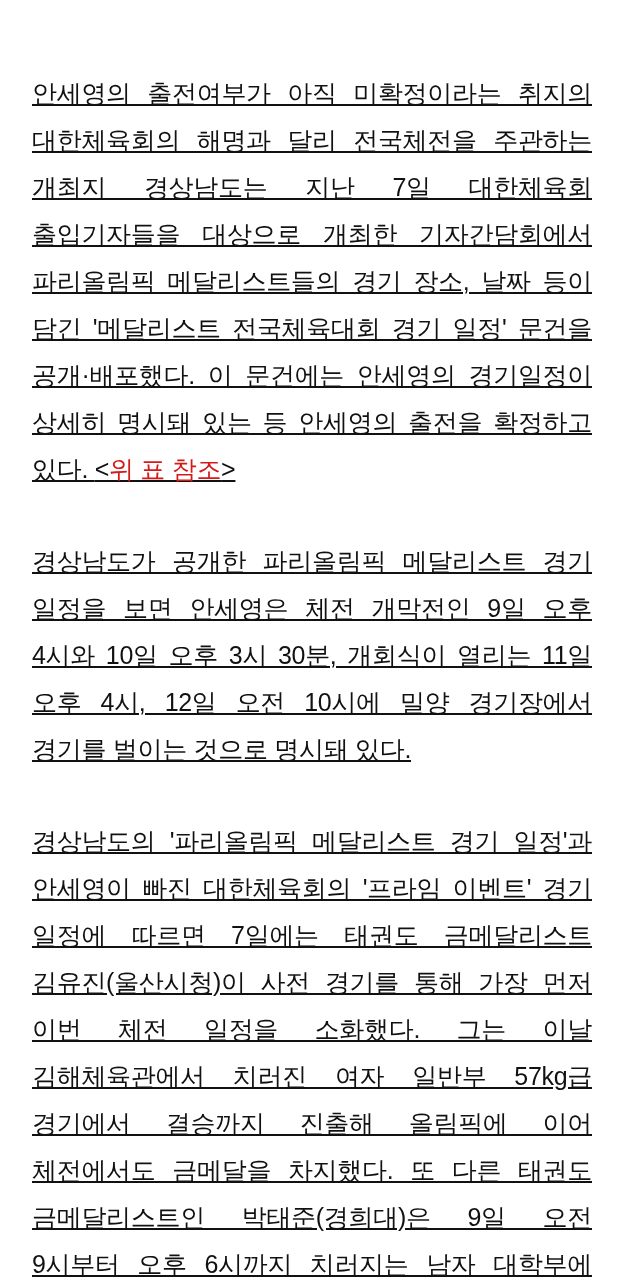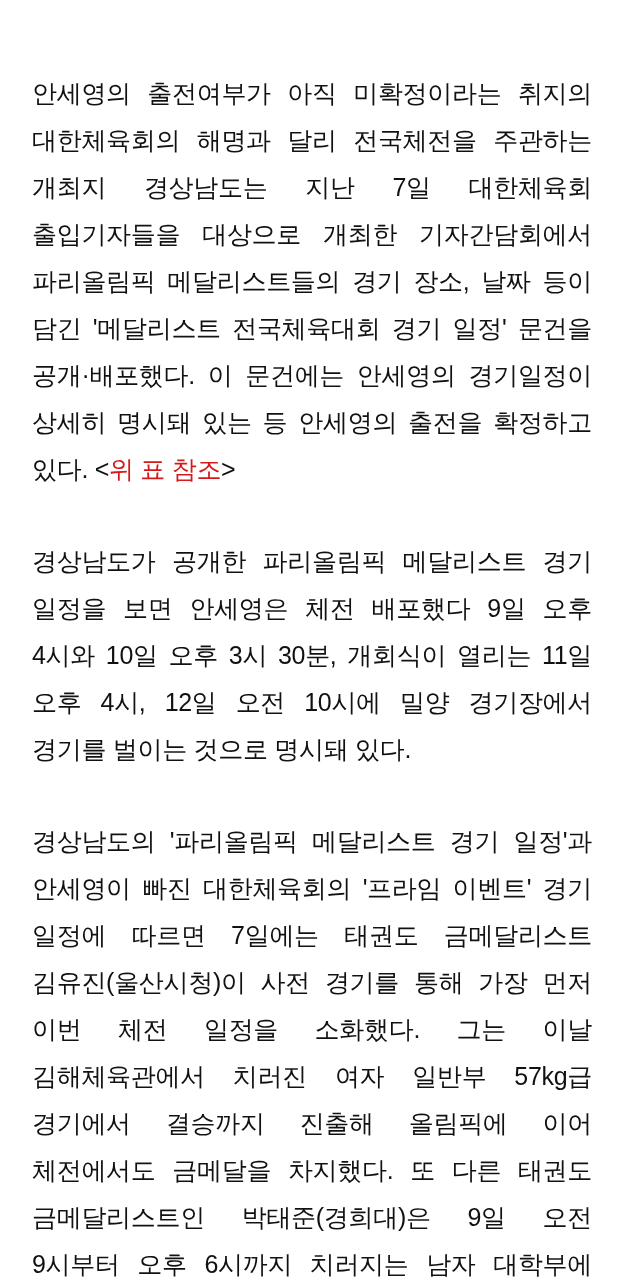--- a/index.html
+++ b/index.html
@@ -26,37 +26,38 @@
   }
   .para {
     font-size: 25px;
     line-height: 47px;
     letter-spacing: -0.3px;
     text-align: justify;
     text-justify: inter-character;
     word-break: keep-all;
     margin: 0 16px 45px 0;
     color: #111111;
+    text-decoration: underline;
   }
   .para:last-child {
     margin-bottom: 0;
   }
   .ref {
     color: #d61a1a;
   }
   .angle {
     color: #111111;
   }
 </style>
 </head>
 <body>
 
 <div class="page">
   <div class="article">
 
     <p class="para"><span>안세영의 출전여부가 아직 미확정이라는 취지의 대한체육회의 해명과 달리 전국체전을 주관하는 개최지 경상남도는 지난 7일 대한체육회 출입기자들을 대상으로 개최한 기자간담회에서 파리올림픽 메달리스트들의 경기 장소, 날짜 등이 담긴 '메달리스트 전국체육대회 경기 일정' 문건을 공개·배포했다. 이 문건에는 안세영의 경기일정이 상세히 명시돼 있는 등 안세영의 출전을 확정하고 있다. </span><span class="angle">&lt;</span><span class="ref">위 표 참조</span><span class="angle">&gt;</span></p>
 
-    <p class="para">경상남도가 공개한 파리올림픽 메달리스트 경기 일정을 보면 안세영은 체전 배포했다 9일 오후 4시와 10일 오후 3시 30분, 개회식이 열리는 11일 오후 4시, 12일 오전 10시에 밀양 경기장에서 경기를 벌이는 것으로 명시돼 있다.</p>
+    <p class="para">경상남도가 공개한 파리올림픽 메달리스트 경기 일정을 보면 안세영은 체전 개막전인 9일 오후 4시와 10일 오후 3시 30분, 개회식이 열리는 11일 오후 4시, 12일 오전 10시에 밀양 경기장에서 경기를 벌이는 것으로 명시돼 있다.</p>
 
     <p class="para">경상남도의 '파리올림픽 메달리스트 경기 일정'과 안세영이 빠진 대한체육회의 '프라임 이벤트' 경기 일정에 따르면 7일에는 태권도 금메달리스트 김유진(울산시청)이 사전 경기를 통해 가장 먼저 이번 체전 일정을 소화했다. 그는 이날 김해체육관에서 치러진 여자 일반부 57kg급 경기에서 결승까지 진출해 올림픽에 이어 체전에서도 금메달을 차지했다. 또 다른 태권도 금메달리스트인 박태준(경희대)은 9일 오전 9시부터 오후 6시까지 치러지는 남자 대학부에 출전, 금빛 발차기를 또 다시 선보인</p>
 
   </div>
 </div>
 
 </body></html>

